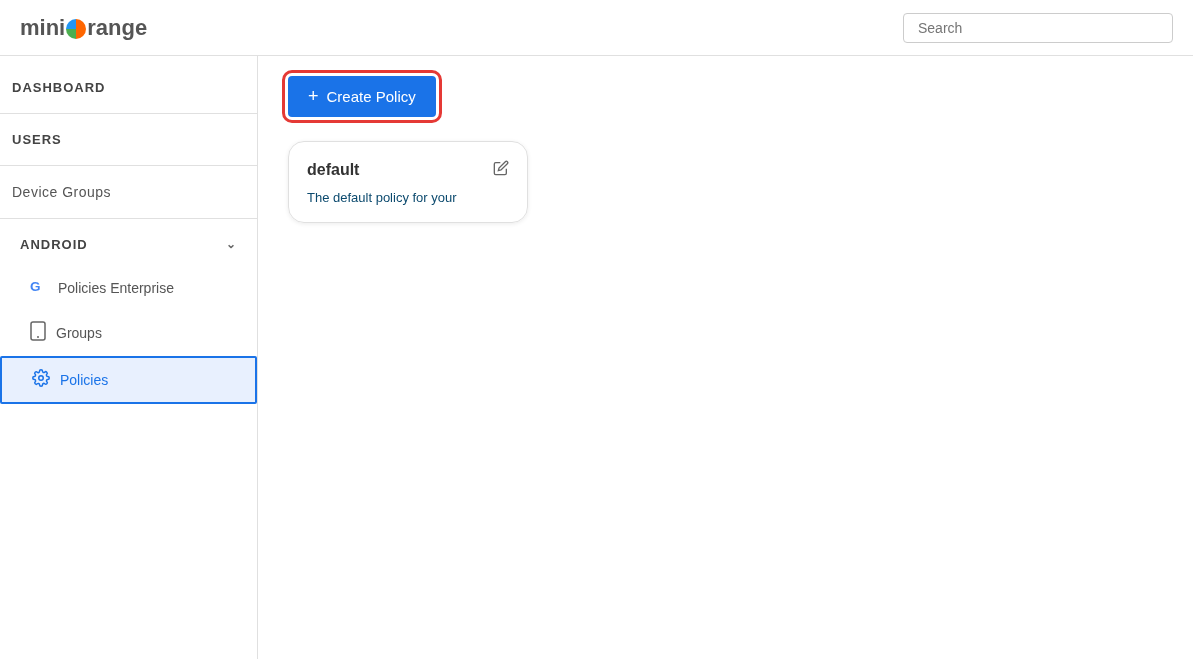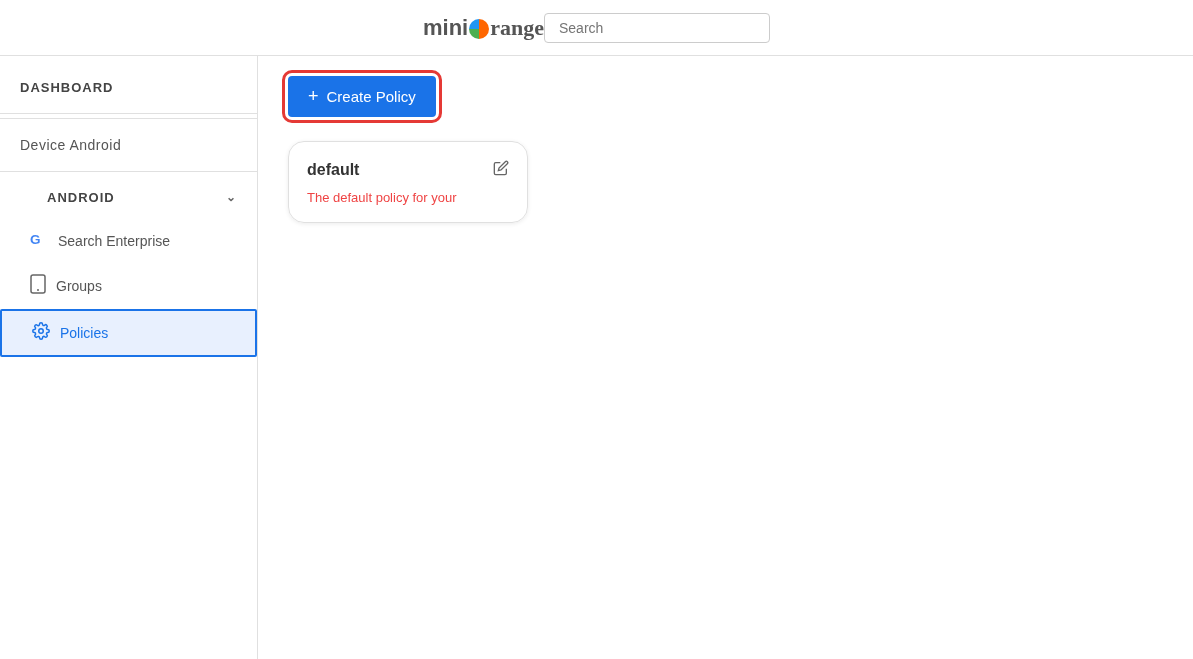--- a/index.html
+++ b/index.html
@@ -2,21 +2,21 @@
 <html><head>
   <meta charset="utf-8">
   <style>
     * { margin: 0; padding: 0; box-sizing: border-box; }
     body { font-family: Arial, sans-serif; background: #fff; display: flex; flex-direction: column; height: 659px; width: 1193px; overflow: hidden; }
 
     
     .header {
       display: flex;
       align-items: center;
-      justify-content: center;
+      justify-content: space-between;
       padding: 8px 20px;
       border-bottom: 1px solid #e0e0e0;
       height: 56px;
       background: #fff;
     }
     .logo-area {
       display: flex;
       align-items: center;
     }
     .logo-text {
@@ -30,49 +30,49 @@
     .logo-orange-dot {
       width: 20px;
       height: 20px;
       border-radius: 50%;
       background: conic-gradient(#f60 0deg 180deg, #4caf50 180deg 270deg, #2196f3 270deg 360deg);
       display: inline-block;
       margin: 0 1px;
       position: relative;
       top: 1px;
     }
-    .logo-range { color: #555; font-family: Liberation Serif, serif; }
+    .logo-range { color: #555; }
 
     .search-box {
       border: 1px solid #ccc;
       border-radius: 4px;
       padding: 6px 14px;
       font-size: 14px;
-      width: 226px;
+      width: 270px;
       outline: none;
       color: #555;
     }
 
     
     .layout {
       display: flex;
       flex: 1;
       overflow: hidden;
     }
 
     
     .sidebar {
       width: 258px;
       border-right: 1px solid #e0e0e0;
       background: #fff;
       flex-shrink: 0;
       padding-top: 10px;
     }
     .sidebar-item {
-      padding: 14px 20px;
+      padding: 14px 12px;
       font-size: 14px;
       color: #555;
       cursor: pointer;
       letter-spacing: 0.5px;
     }
     .sidebar-item.top-level {
       font-weight: bold;
       color: #444;
       font-size: 13px;
       letter-spacing: 1px;
@@ -82,21 +82,20 @@
       display: flex;
       align-items: flex-start;
       justify-content: space-between;
       padding: 14px 20px;
       font-size: 13px;
       font-weight: bold;
       color: #444;
       letter-spacing: 1px;
       text-transform: uppercase;
       cursor: pointer;
-      margin-left: 27px;
     }
     .chevron-icon {
       font-size: 12px;
       color: #666;
     }
     .sub-item {
       display: flex;
       align-items: center;
       padding: 11px 20px 11px 30px;
       font-size: 14px;
@@ -183,21 +182,21 @@
       font-weight: bold;
       color: #333;
     }
     .edit-icon {
       font-size: 15px;
       color: #666;
       cursor: pointer;
     }
     .policy-desc {
       font-size: 13px;
-      color: #ef4444;
+      color: #0c4a6e;
       line-height: 1.5;
       margin-top: 9px;
     }
 
     
     .sidebar-divider {
       height: 1px;
       background: #e0e0e0;
       margin: 4px 0;
     }
@@ -214,35 +213,36 @@
     </span>
   </div>
   <input type="text" class="search-box" placeholder="Search" style="">
 </div>
 
 <div class="layout">
 
   <nav class="sidebar">
     <div class="sidebar-item top-level">DASHBOARD</div>
     <div class="sidebar-divider"></div>
+    <div class="sidebar-item top-level">USERS</div>
     <div class="sidebar-divider"></div>
-    <div class="sidebar-item">Device Android</div>
+    <div class="sidebar-item">Device Groups</div>
     <div class="sidebar-divider"></div>
     <div class="sidebar-section-header">
       <span>ANDROID</span>
       <span class="chevron-icon">⌄</span>
     </div>
 
     <div class="sub-item">
       <span class="sub-item-icon">
         <svg width="18" height="18" viewBox="0 0 24 24">
             <text y="18" font-size="18" fill="#4285F4" font-weight="bold">G</text>
           </svg>
       </span>
-      <span>Search Enterprise</span>
+      <span>Policies Enterprise</span>
     </div>
     <div class="sub-item">
       <span class="sub-item-icon">
         <svg width="16" height="20" viewBox="0 0 16 20" fill="none">
           <rect x="1" y="1" width="14" height="18" rx="2" stroke="#666" stroke-width="1.5" fill="none"></rect>
           <circle cx="8" cy="16" r="1" fill="#666"></circle>
         </svg>
       </span>
       <span>Groups</span>
     </div>

